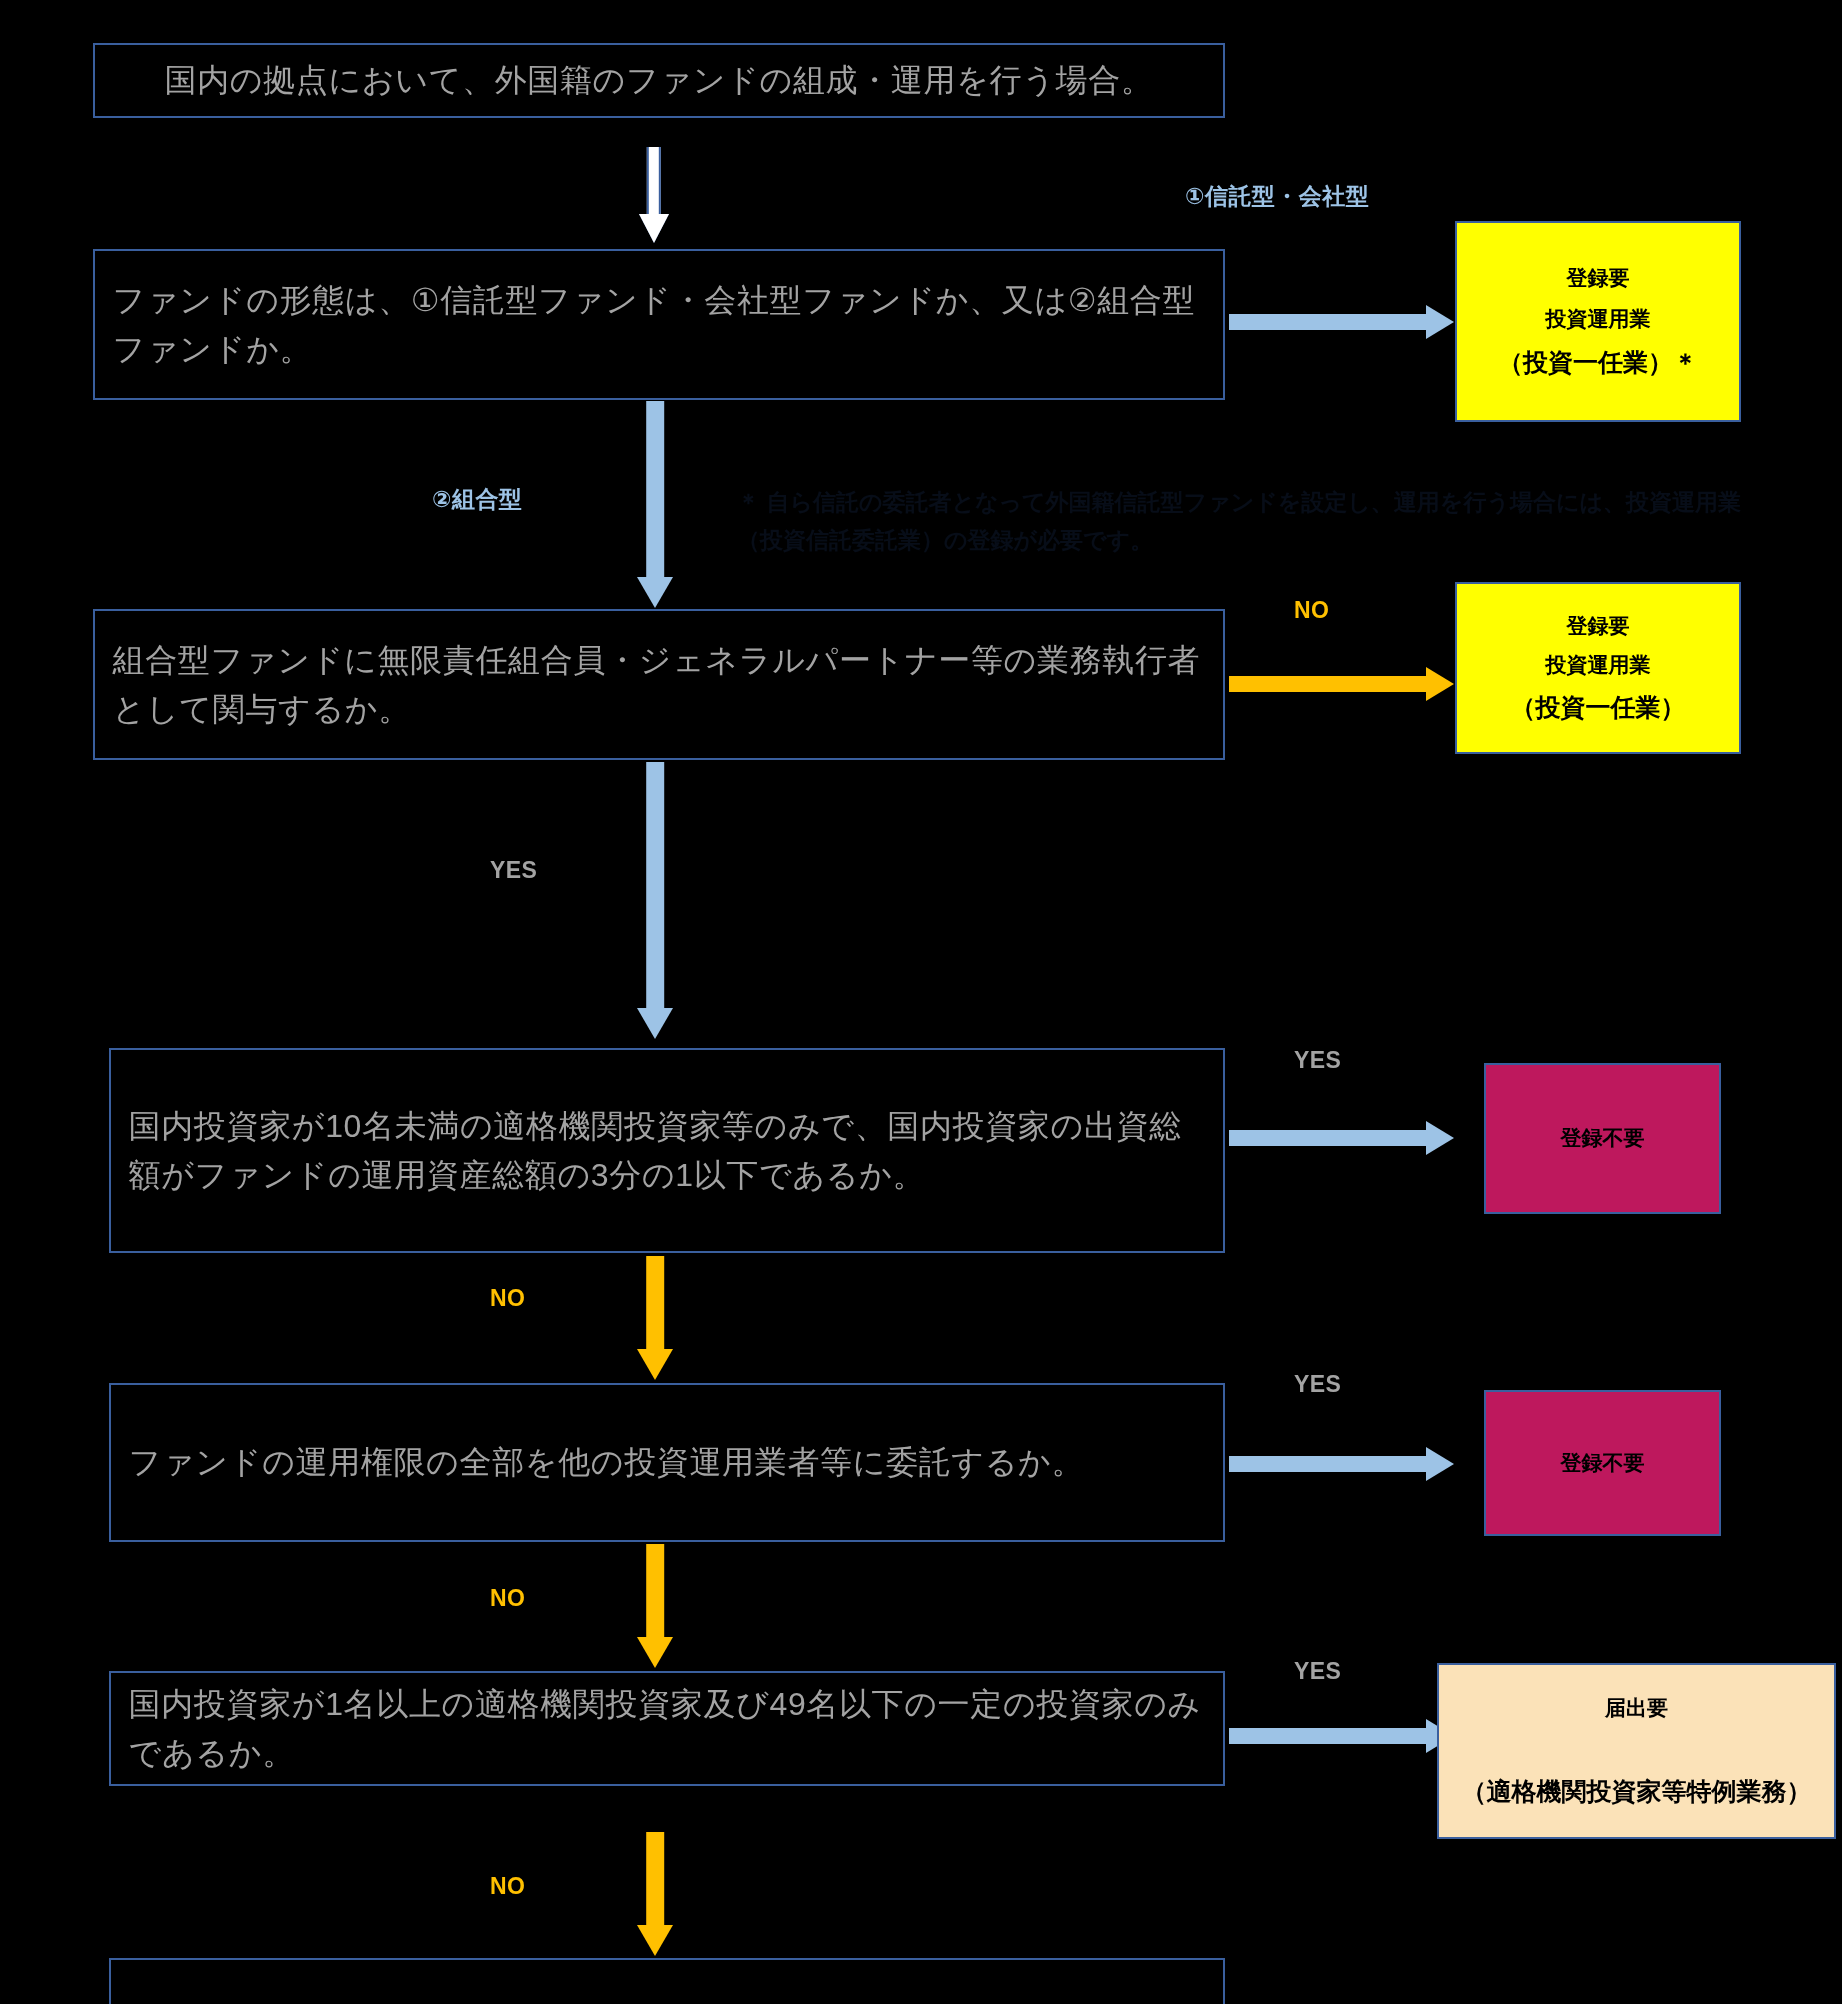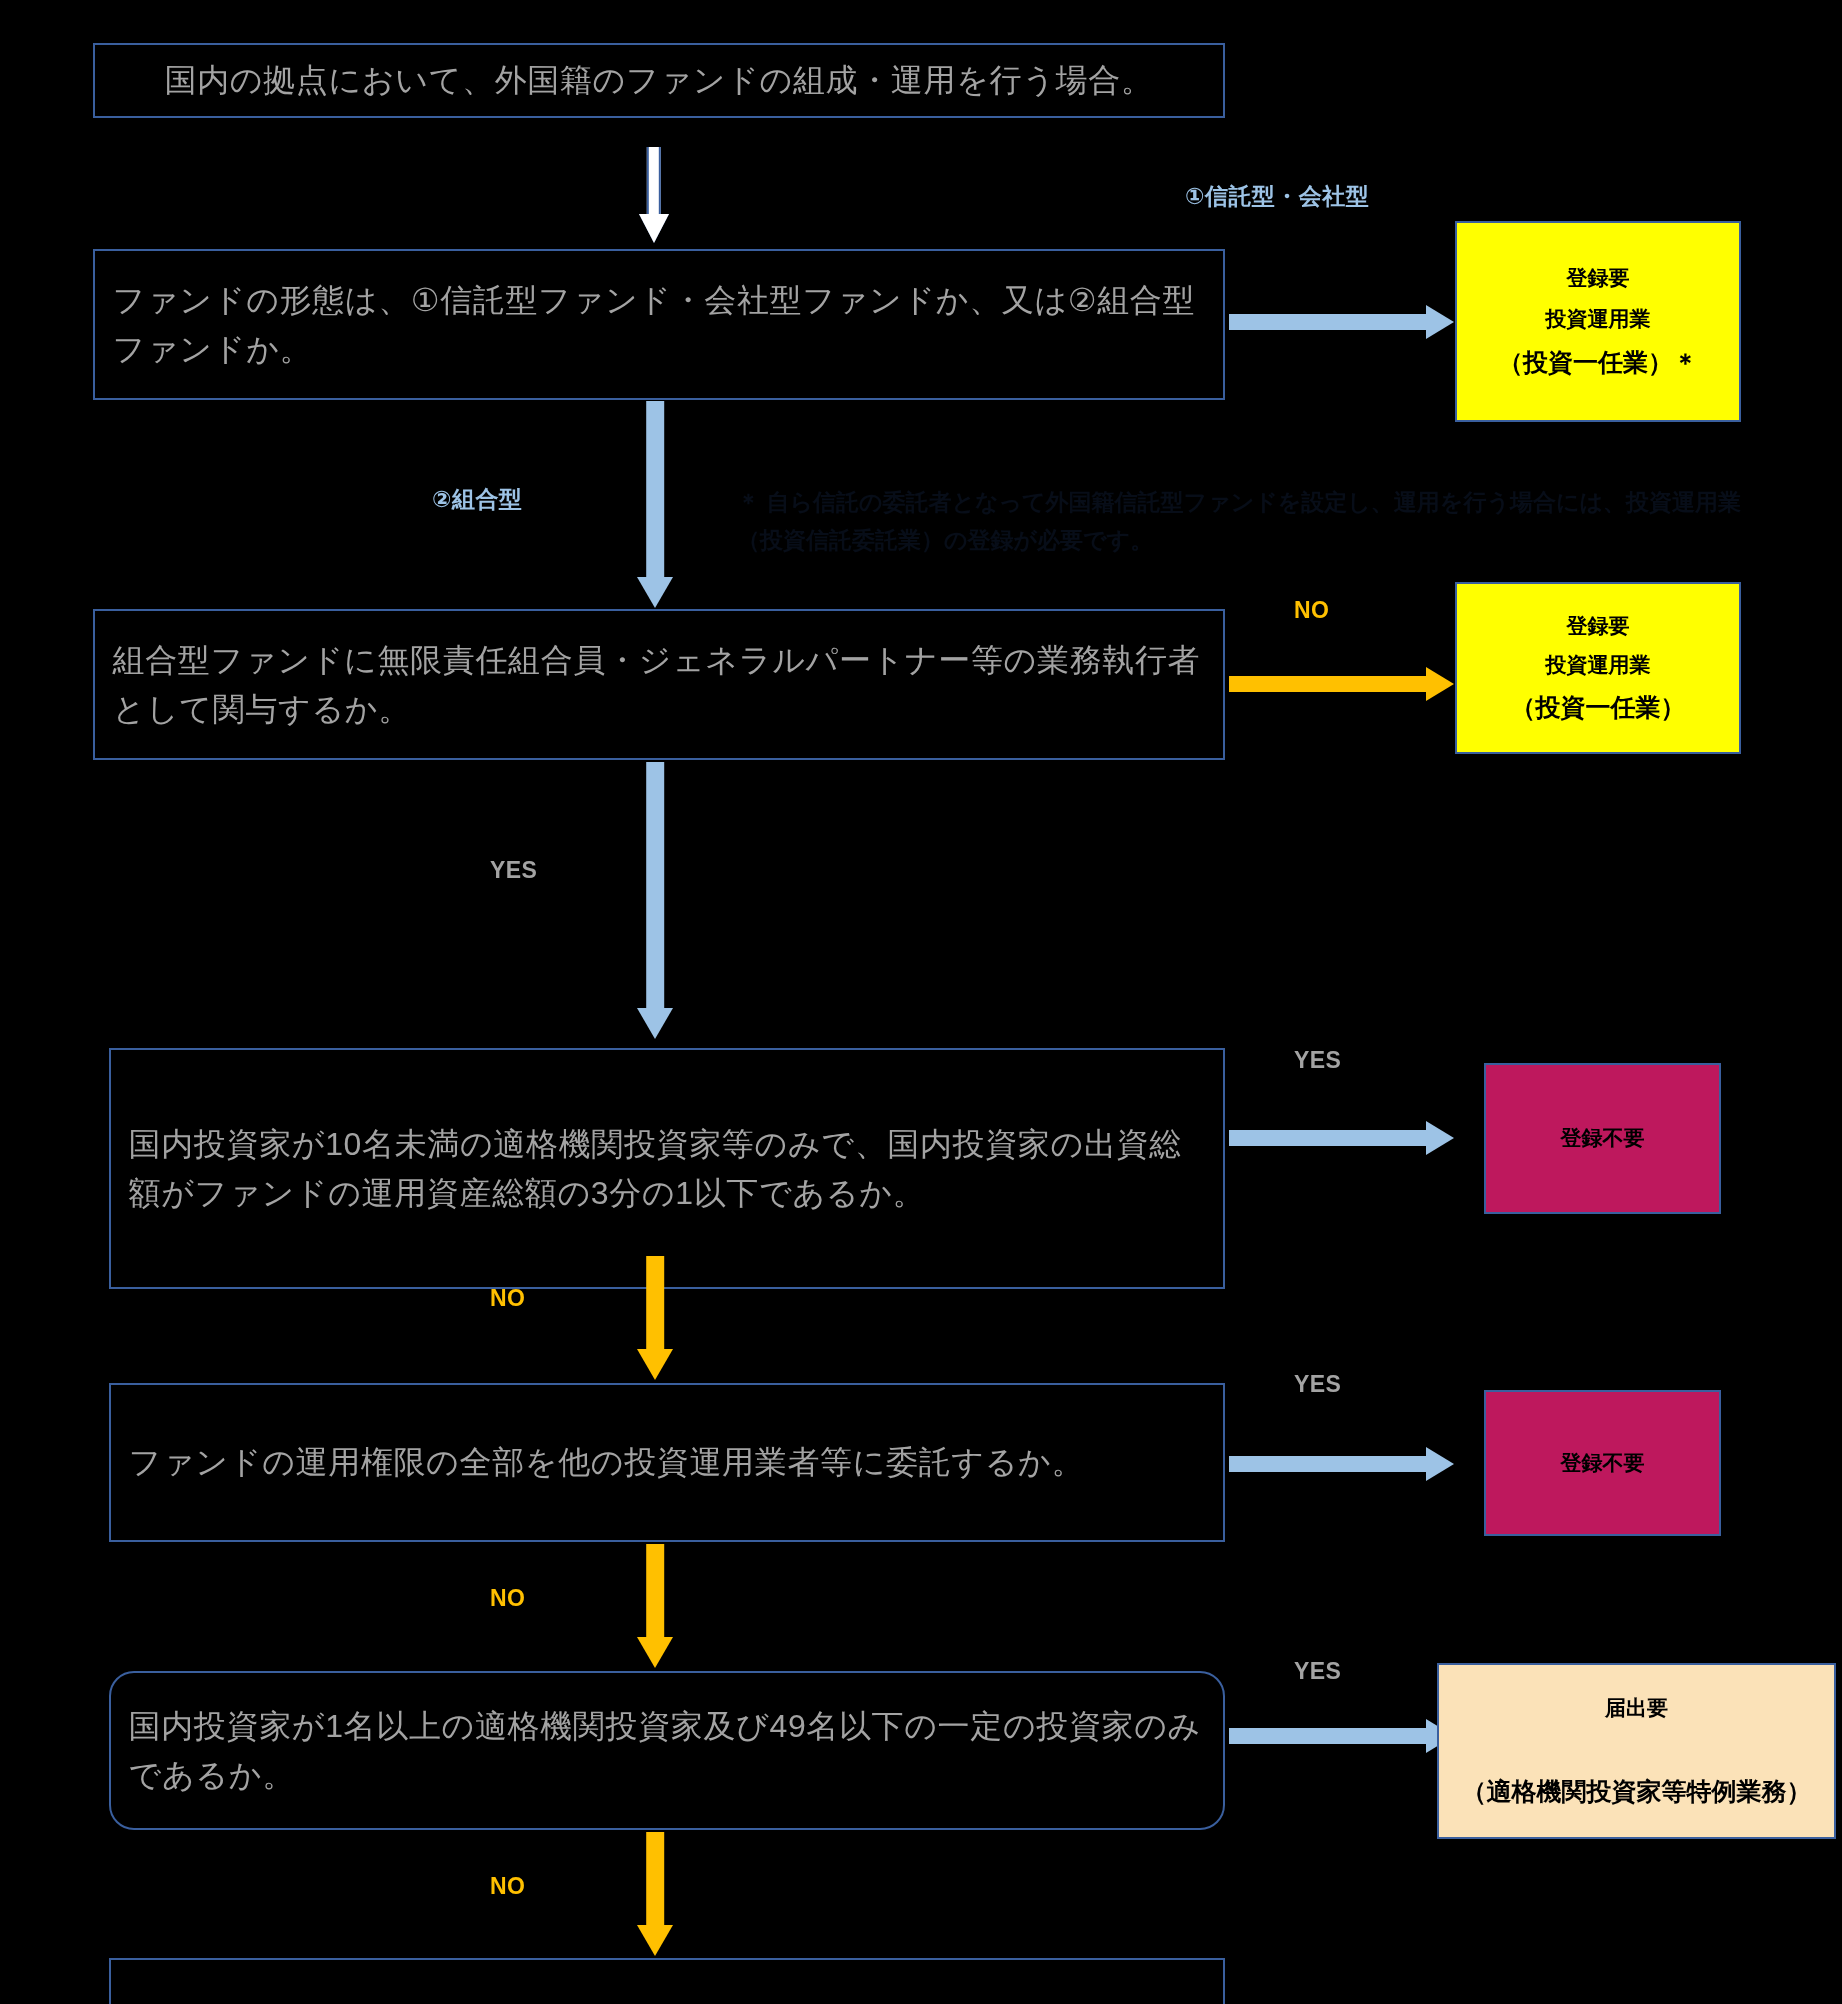--- a/index.html
+++ b/index.html
@@ -220,21 +220,21 @@
     <div class="line" style="margin-top:12px;">投資運用業</div>
     <div class="line sub" style="margin-top:12px;">（投資一任業）</div>
   </div>
 
   <div class="arrow-down ad-blue" style="left:633px; top:762px; width:44px; height:277px;">
     <div class="shaft"></div>
     <div class="head"></div>
   </div>
   <div class="blabel" style="left:490px; top:857px;">YES</div>
 
-  <div class="qbox" style="left:109px; top:1048px; width:1116px; height:241px;">
+  <div class="qbox" style="left:109px; top:1048px; width:1116px; height:205px;">
     <span class="qtext">国内投資家が10名未満の適格機関投資家等のみで、国内投資家の出資総額がファンドの運用資産総額の3分の1以下であるか。</span>
   </div>
 
   <div class="blabel" style="left:1294px; top:1047px;">YES</div>
 
   <div class="arrow-right ar-blue" style="left:1229px; top:1121px; width:225px; height:34px;">
     <div class="shaft"></div>
     <div class="head"></div>
   </div>
 
@@ -262,21 +262,21 @@
   <div class="obox lightblue" style="left:1484px; top:1390px; width:237px; height:146px;">
     <div class="line">登録不要</div>
   </div>
 
   <div class="arrow-down ad-amber" style="left:633px; top:1544px; width:44px; height:124px;">
     <div class="shaft"></div>
     <div class="head"></div>
   </div>
   <div class="blabel amber" style="left:490px; top:1585px;">NO</div>
 
-  <div class="qbox" style="left:109px; top:1671px; width:1116px; height:159px;border-radius:25px;">
+  <div class="qbox" style="left:109px; top:1671px; width:1116px; height:115px;">
     <span class="qtext">国内投資家が1名以上の適格機関投資家及び49名以下の一定の投資家のみであるか。</span>
   </div>
 
   <div class="blabel" style="left:1294px; top:1658px;">YES</div>
 
   <div class="arrow-right ar-blue" style="left:1229px; top:1719px; width:225px; height:34px;">
     <div class="shaft"></div>
     <div class="head"></div>
   </div>
 

